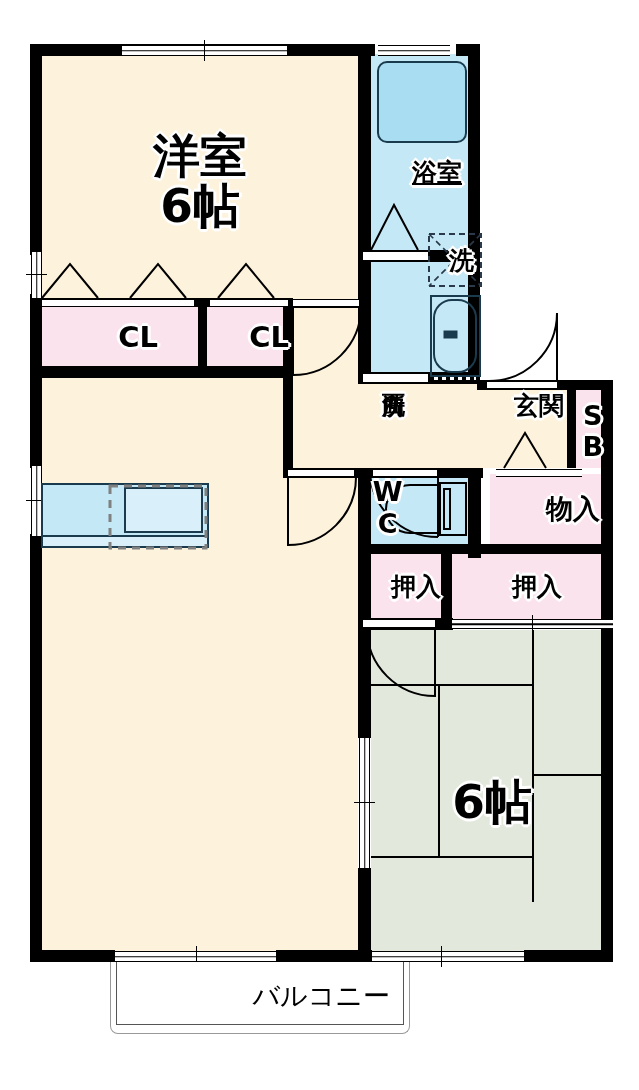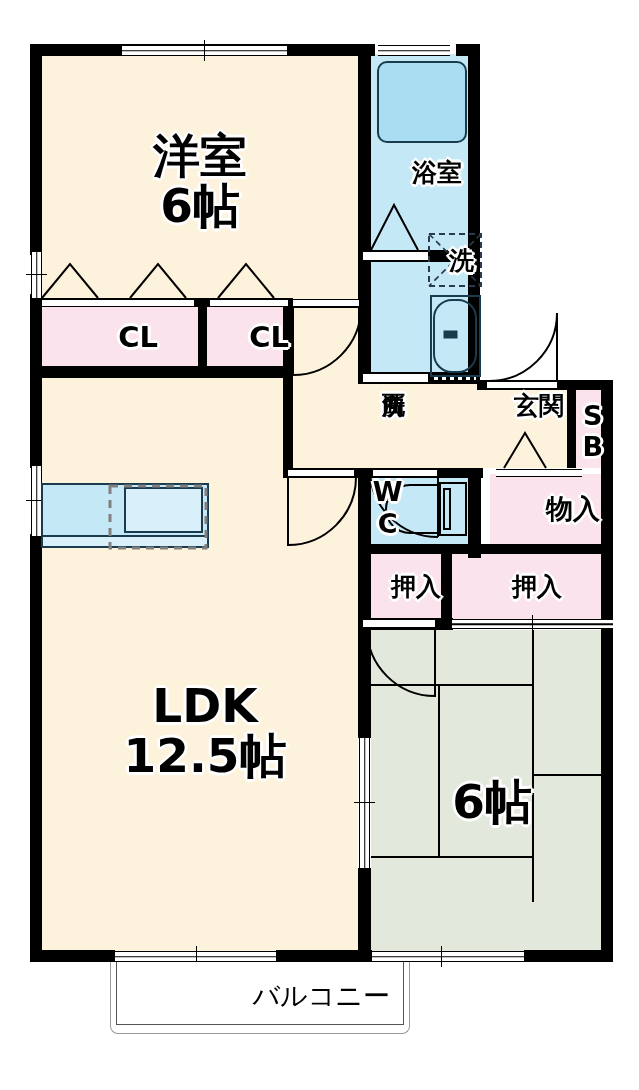--- a/index.html
+++ b/index.html
@@ -203,30 +203,26 @@
   </svg>
 
   <div class="abs" style="left:110px;top:962px;width:300px;height:72px;border:1.5px solid #999;border-top:none;border-radius:0 0 8px 8px;background:#fff;"></div>
   <div class="abs" style="left:116px;top:962px;width:288px;height:63px;border:1.5px solid #555;border-top:none;background:transparent;"></div>
 
   <div class="lbl col" style="left:120px;top:120px;width:160px;height:110px;font-size:47px;">
     <span>洋室</span>
     <span>6帖</span>
   </div>
 
-  <div class="lbl col" style="left:100px;top:660px;width:210px;height:120px;font-size:47px;">
-    <span>LDK</span>
-    <span>12.5帖</span>
-  </div>
 
   <div class="lbl col" style="left:412px;top:716px;width:160px;height:110px;font-size:47px;">
     <span>6帖</span>
   </div>
 
-  <div class="lbl" style="left:378px;top:156px;width:84px;height:34px;font-size:25px;">浴室</div>
+  <div class="lbl" style="left:378px;top:156px;width:84px;height:34px;font-size:25px;text-decoration:underline;">浴室</div>
 
   <div class="lbl" style="left:378px;top:255px;width:32px;height:120px;font-size:23px;
               writing-mode:vertical-rl;text-orientation:upright;">洗面所</div>
 
   <div class="lbl" style="left:436px;top:246px;width:38px;height:30px;font-size:25px;">洗</div>
 
   <div class="lbl" style="left:374px;top:478px;width:26px;height:62px;font-size:27px;
               writing-mode:vertical-rl;text-orientation:upright;letter-spacing:1px;">WC</div>
 
   <div class="lbl" style="left:494px;top:390px;width:70px;height:32px;font-size:25px;">玄関</div>

